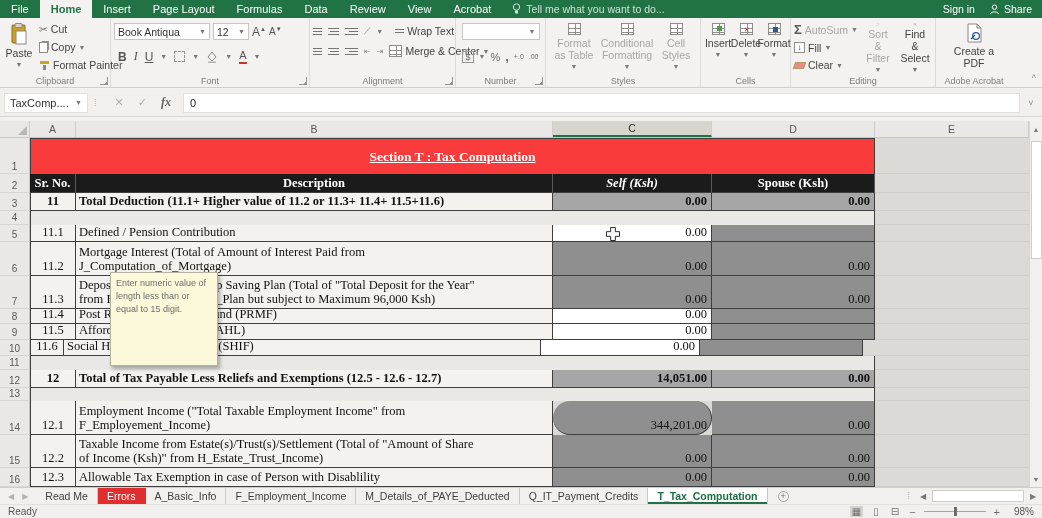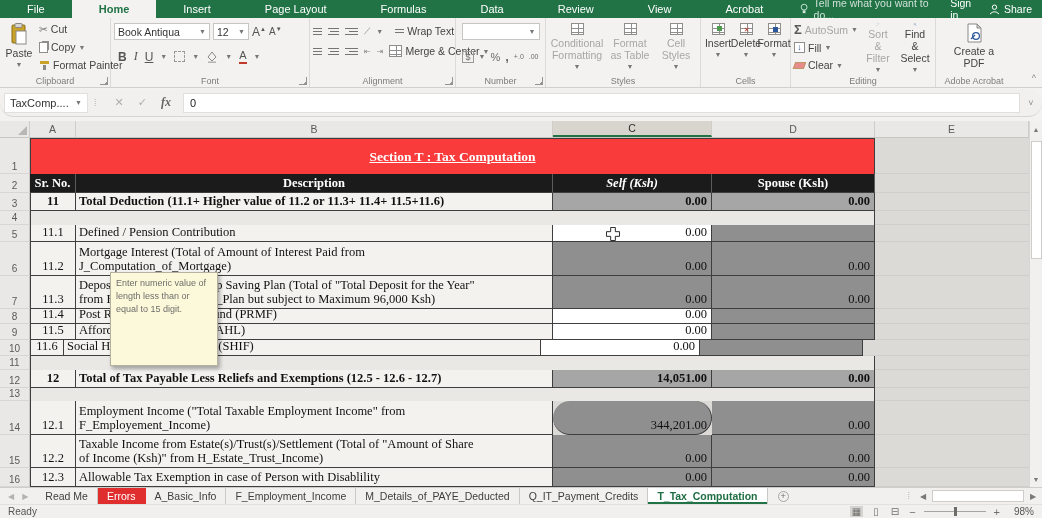--- a/index.html
+++ b/index.html
@@ -3,21 +3,21 @@
 <meta charset="utf-8">
 <style>
 * { margin:0; padding:0; box-sizing:border-box; }
 html,body { width:1042px; height:518px; }
 body { position:relative; overflow:hidden; background:#f3f2f1;
   font-family:"Liberation Sans","DejaVu Sans",sans-serif; font-size:11px; color:#444; }
 
 
 .tabbar { position:absolute; top:0; left:0; right:0; height:18px; background:#217346;
   display:flex; align-items:stretch; color:#fff; z-index:30; }
-.menu-tab { padding:0 27px; display:flex; align-items:center; font-size:11px; cursor:default; white-space:nowrap; }
+.menu-tab { padding:0 11px; display:flex; align-items:center; font-size:11px; cursor:default; white-space:nowrap; }
 .menu-tab.active { background:#f3f2f1; color:#217346; font-weight:bold; }
 .tellme { display:flex; align-items:center; gap:5px; color:rgba(255,255,255,.78); padding:0 10px; font-size:10.5px; }
 .tb-right { margin-left:auto; display:flex; align-items:center; gap:14px; padding-right:10px; font-size:10.5px; }
 .share-wrap { display:flex; align-items:center; gap:4px; }
 
 
 .ribbon { position:absolute; top:18px; left:0; right:0; height:70px; background:#f3f2f1;
   border-bottom:1px solid #d2d0ce; display:flex; z-index:20; }
 .grp { position:relative; border-right:1px solid #dcdad7; padding:3px 3px 12px 3px; }
 .grp-label { position:absolute; bottom:1px; left:0; right:0; text-align:center; font-size:9px; color:#7d7c7a; }
@@ -43,21 +43,21 @@
 .mini-grid.green::after { background:#4e9a4e; } .mini-grid.red::after { content:"✕"; color:#c0392b; font-size:7px; width:auto; height:auto; }
 .mini-grid.blue::after { background:#2b579a; left:4px; top:3px; }
 .sigma { font-size:13px; font-weight:bold; color:#5a5958; line-height:1; }
 .filldown { display:inline-flex; width:11px; height:11px; border:1px solid #8f8e8c; background:#fff; color:#2b579a;
   font-size:9px; align-items:center; justify-content:center; line-height:1; }
 .eraser { display:inline-block; width:11px; height:7px; background:#e98b8b; border:1px solid #b96; transform:skewX(-20deg); }
 .grayed { color:#a8a6a4; }
 
 
 .fbar { position:absolute; top:89px; left:0; right:0; height:28px; background:#f1f0ee;
-  border-bottom:1px solid #d7d5d2; display:flex; align-items:center; z-index:20;border-radius:14px; }
+  border-bottom:1px solid #d7d5d2; display:flex; align-items:center; z-index:20; }
 .namebox { width:84px; height:20px; margin-left:4px; background:#fff; border:1px solid #e2e0de;
   display:flex; align-items:center; justify-content:space-between; padding:0 5px; font-size:11px; color:#333; }
 .fbtns { display:flex; align-items:center; gap:14px; padding:0 12px; }
 .fx { font-family:"Liberation Serif",serif; font-style:italic; font-weight:bold; color:#666; font-size:12px; }
 .finput { flex:1; height:20px; background:#fff; border:1px solid #e2e0de; display:flex; align-items:center;
   padding-left:6px; font-size:11px; color:#222; }
 .fchev { width:22px; text-align:center; color:#8a8886; font-size:9px; }
 
 
 .sheet { position:absolute; top:121px; left:0; width:1029px; height:366px; background:#dcdad7; z-index:5; }
@@ -300,28 +300,28 @@
       <span style="color:#6e6c69;font-size:11px;">%</span>
       <span style="color:#6e6c69;font-size:13px;font-weight:bold;">,</span>
       <span style="font-size:7px;color:#6e6c69;">+.0</span>
       <span style="font-size:7px;color:#6e6c69;">.00</span>
     </div>
     <div class="grp-label">Number</div>
     <span class="launcher"></span>
   </div>
 
   <div class="grp" style="width:155px;display:flex;flex-direction:row;">
+    <div class="big-btn grayed" style="width:50px;">
+      <span class="mini-grid"></span>
+      <span class="lbl">Format as Table</span>
+        <span class="dd">▼</span>
+    </div>
     <div class="big-btn grayed" style="width:56px;">
       <span class="mini-grid"></span>
       <span class="lbl">Conditional Formatting</span>
-        <span class="dd">▼</span>
-    </div>
-    <div class="big-btn grayed" style="width:50px;">
-      <span class="mini-grid"></span>
-      <span class="lbl">Format as Table</span>
         <span class="dd">▼</span>
     </div>
     <div class="big-btn grayed" style="width:42px;">
       <span class="mini-grid"></span>
       <span class="lbl">Cell Styles</span>
         <span class="dd">▼</span>
     </div>
     <div class="grp-label">Styles</div>
   </div>
 

